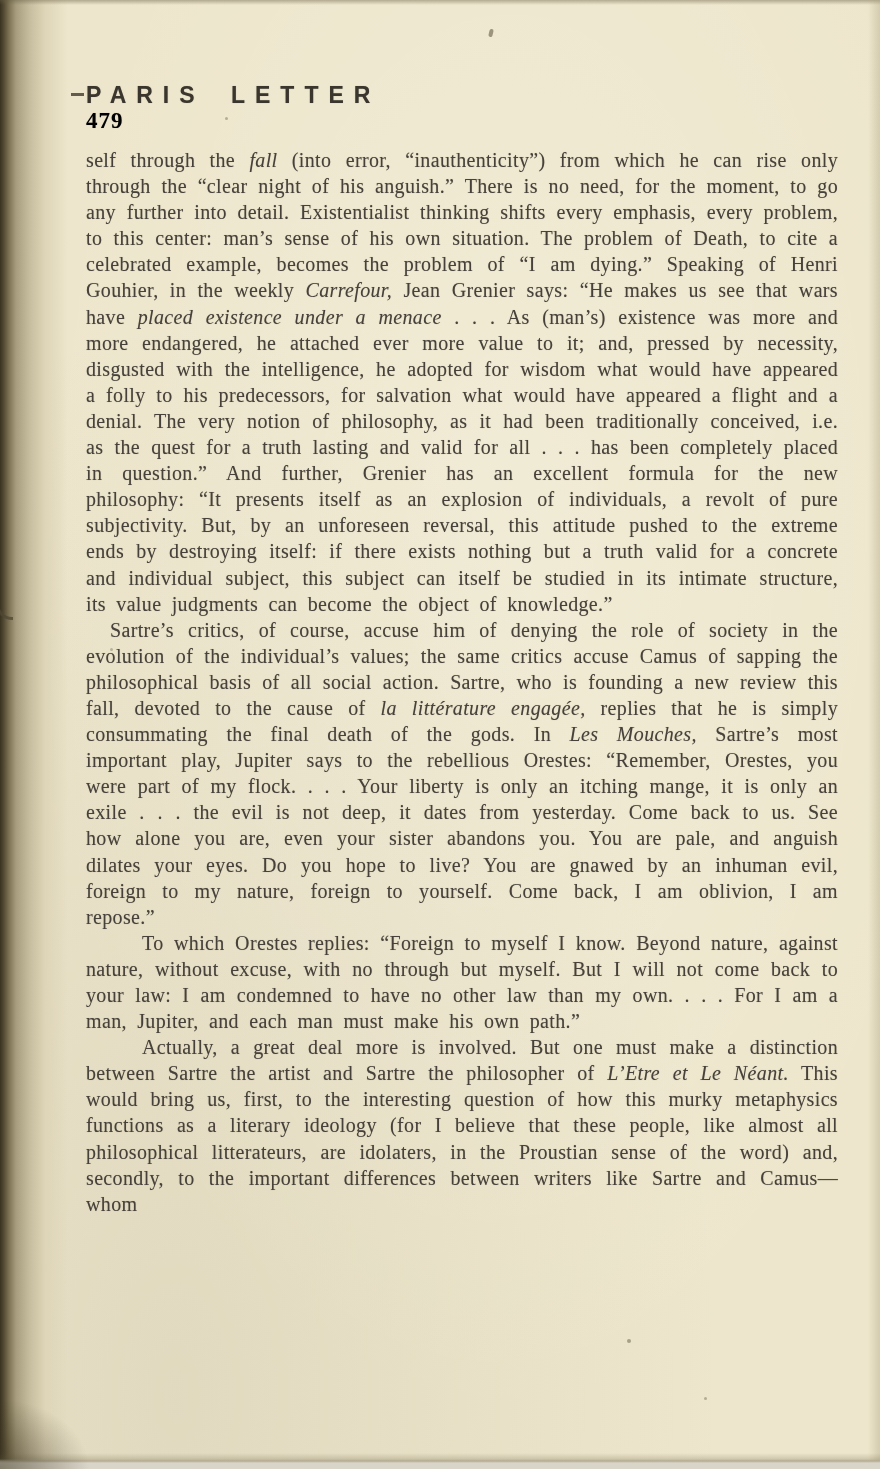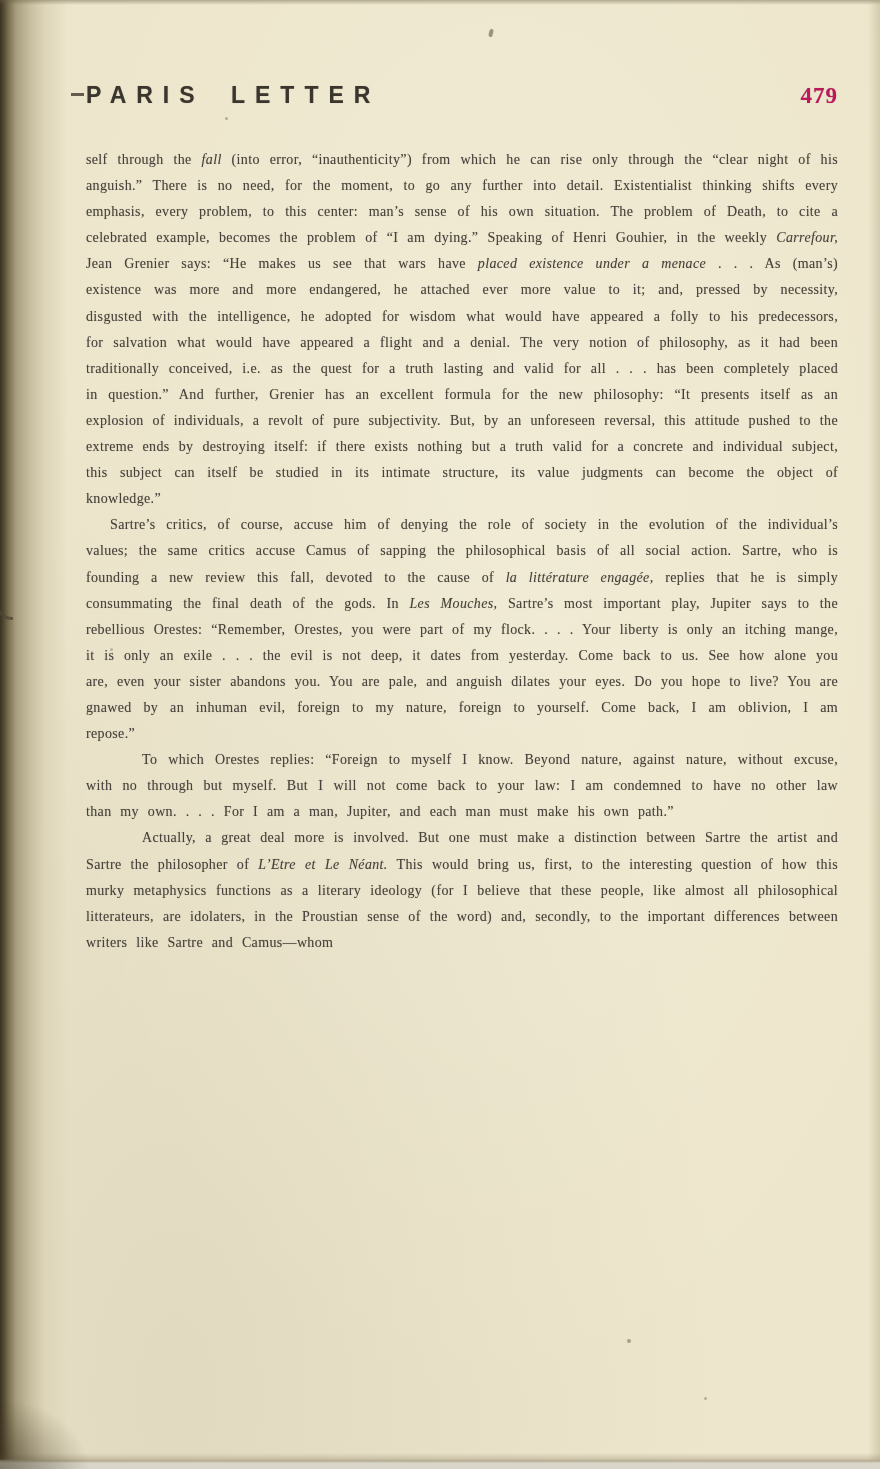--- a/index.html
+++ b/index.html
@@ -38,45 +38,45 @@
   }
   .corner-bl {
     position:absolute; left:0; bottom:0; width:90px; height:70px; pointer-events:none;
     background:radial-gradient(ellipse at 0% 100%, rgba(60,52,32,0.55), rgba(60,52,32,0) 70%);
   }
   .content {
     position:absolute; left:86px; top:82px; width:752px;
     color:var(--ink, #46413a);
   }
   .pg-header {
-    display:flex; justify-content:space-between; align-items:baseline;
-    position:relative; height:26px;
+    display:flex; justify-content:flex-start; align-items:baseline;
+    position:relative; height:26px;flex-direction:column;
   }
   .pg-title {
     font-family:"Liberation Sans", sans-serif;
     font-weight:700; font-size:23px; line-height:26px;
     letter-spacing:10px; word-spacing:10px;
     color:var(--header-ink, #3a362d);
     text-shadow:0 0 1px rgba(58,54,45,0.35);
   }
   .pg-num {
     font-family:"Liberation Serif", serif;
     font-weight:700; font-size:23px; line-height:26px;
     letter-spacing:1px;
-    color:#be185d;
+    color:#000000;
     text-shadow:0 0 1px rgba(47,43,36,0.3);
   }
   .header-dash {
     position:absolute; left:-15px; top:11px; width:13px; height:3px;
     background:#4a4336; opacity:.85;
   }
   .body-text { margin-top:39px; }
   .para {
     margin:0;
-    font-size:14px; line-height:26.1px;
+    font-size:20px; line-height:26.1px;
     text-align:justify;
     letter-spacing:0.35px; word-spacing:5px;
     text-shadow:0 0 1px rgba(70,63,50,0.30);
   }
   .para .it { font-style:italic; }
   .indent-none  { text-indent:0; }
   .indent-small { text-indent:24px; }
   .indent-large { text-indent:56px; }
   .hook {
     position:absolute; left:-4px; top:593px; width:14px; height:24px;

